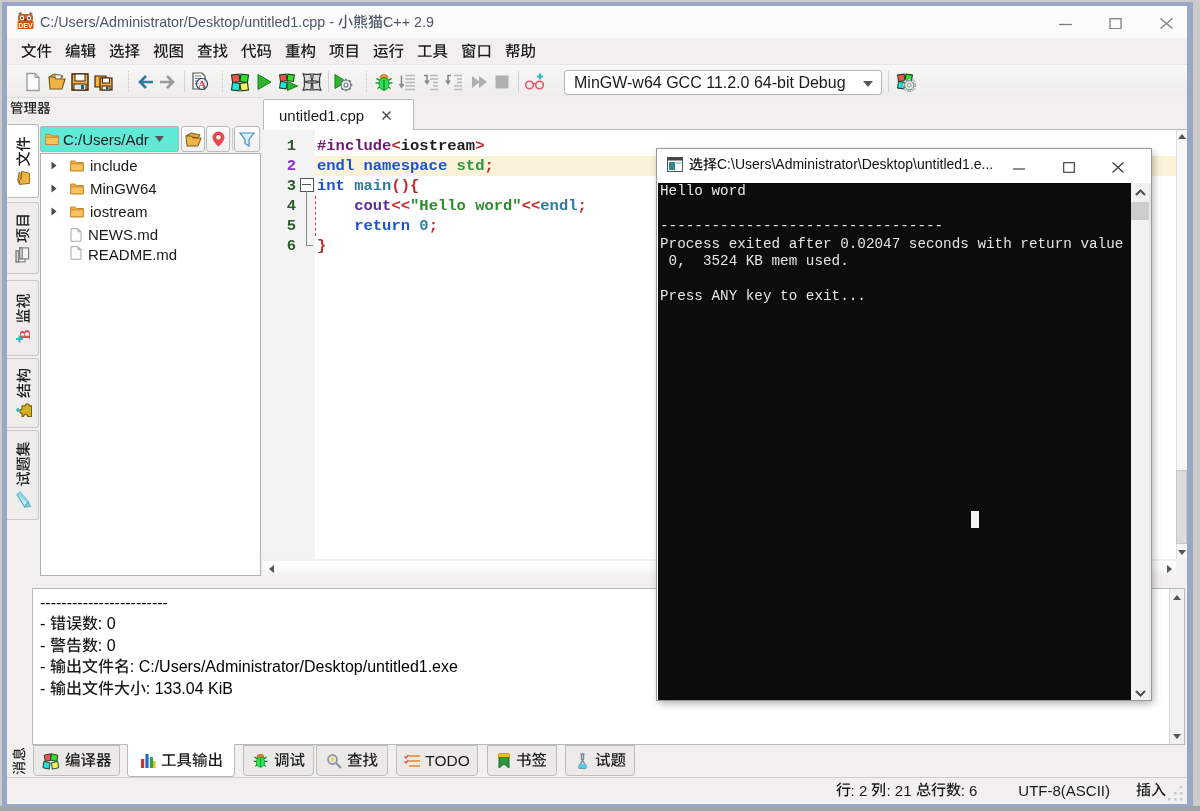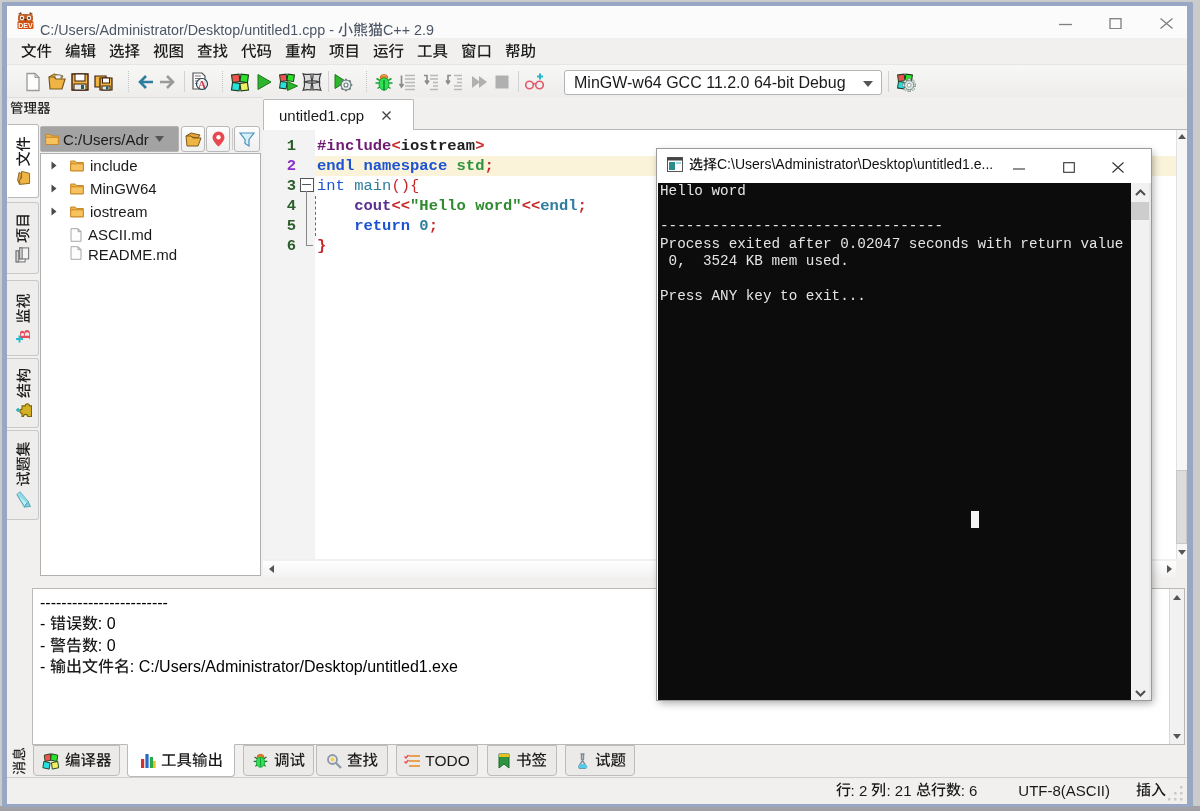--- a/index.html
+++ b/index.html
@@ -78,21 +78,21 @@
       <path d="M16 2 L13 0 L12 3 Z" fill="#7a4a28"></path>
 <rect x="1" y="2" width="15" height="8" rx="3" fill="#c0622c"></rect>
 <ellipse cx="5" cy="6" rx="2.2" ry="2.4" fill="#f5e9dc"></ellipse>
       <ellipse cx="12" cy="6" rx="2.2" ry="2.4" fill="#f5e9dc"></ellipse>
 <circle cx="5" cy="6" r="1" fill="#3a2414"></circle>
       <circle cx="12" cy="6" r="1" fill="#3a2414"></circle>
 <path d="M7 7 h3 l-1.5 2 Z" fill="#3a2414"></path>
 <rect x="0.5" y="9" width="16" height="8" rx="1.5" fill="#d4510f"></rect>
 <text x="8.5" y="15.5" font-size="7" font-weight="bold" fill="#fff" text-anchor="middle" font-family="Liberation Sans">DEV</text>
     </svg></div>
-<div class="a" style="left:40px;top:6px;height:32px;display:flex;align-items:flex-end;font-size:14.3px;color:#4d5766">C:/Users/Administrator/Desktop/untitled1.cpp -&nbsp;<svg class="cj" width="45.0" height="15.8" viewBox="0 -880 3000 1050" style="vertical-align:-2.55px" fill="#4d5766">
+<div class="a" style="left:40px;top:6px;height:32px;display:flex;align-items:center;font-size:14.3px;color:#4d5766">C:/Users/Administrator/Desktop/untitled1.cpp -&nbsp;<svg class="cj" width="45.0" height="15.8" viewBox="0 -880 3000 1050" style="vertical-align:-2.55px" fill="#4d5766">
       <use href="#g0" x="0"></use>
       <use href="#g1" x="1000"></use>
       <use href="#g2" x="2000"></use>
     </svg>C++ 2.9</div>
 <div class="a" style="left:1059px;top:16px;width:14px;height:12px;"><svg width="13" height="11" viewBox="0 0 13 11" stroke="#7f7f7f" stroke-width="1.3" fill="none">
       <line x1="0" y1="5.5" x2="13" y2="5.5"></line>
     </svg></div>
 <div class="a" style="left:1109px;top:15px;width:14px;height:12px;"><svg width="13" height="11" viewBox="0 0 13 11" stroke="#7f7f7f" stroke-width="1.3" fill="none">
       <rect x="1" y="0.7" width="11" height="10"></rect>
     </svg></div>
@@ -389,21 +389,21 @@
         <path d="M1.5 9 l5.5 3.5 -5 2.5 Z" fill="#7ecfe0" stroke="#56a8b8" stroke-width="1"></path>
         <path d="M14 1.5 L16.5 4.5 L7 12.5 l-1.5 -1 Z" fill="#8fd8e6"></path>
       </svg>
       <svg class="cj" width="45.0" height="15.8" viewBox="0 -880 3000 1050" style="vertical-align:-2.55px" fill="#1a1a1a">
         <use href="#g32" x="0"></use>
         <use href="#g33" x="1000"></use>
         <use href="#g34" x="2000"></use>
       </svg>
     </div>
   </div>
-<div class="a" style="left:40px;top:126px;width:139px;height:26px;background:#a3a3a3;border:1px solid #b4b4b4;border-radius:2px;display:flex;align-items:center;padding-left:4px;font-size:15px;color:#1a1a1a"><svg width="14" height="13" viewBox="0 0 14 13" style="margin-right:4px">
+<div class="a" style="left:40px;top:126px;width:139px;height:26px;background:#5eead4;border:1px solid #b4b4b4;border-radius:2px;display:flex;align-items:center;padding-left:4px;font-size:15px;color:#1a1a1a"><svg width="14" height="13" viewBox="0 0 14 13" style="margin-right:4px">
       <path d="M0.7 1.5 h4.5 l1.5 1.5 h6.6 v8.5 H0.7 Z" fill="#f0b445" stroke="#c8892a"></path>
       <path d="M0.7 4.3 h12.6 v7.2 H0.7 Z" fill="#f6c35f" stroke="#c8892a"></path>
     </svg>C:/Users/Adr<svg width="9" height="6" viewBox="0 0 9 6" style="margin-left:6px">
       <path d="M0 0 h9 l-4.5 6 Z" fill="#555"></path>
     </svg></div>
 <div class="a" style="left:181px;top:126px;width:24px;height:26px;background:linear-gradient(#fdfdfd,#f0f0f0);border:1px solid #b9b9b9;border-radius:3px;display:flex;align-items:center;justify-content:center">
     <svg width="17" height="15" viewBox="0 0 17 15">
       <path d="M1 4 l5 -3 9 2 -2 3 Z" fill="#e8a33d" stroke="#7a5a1a"></path>
       <path d="M1 4 h5 l2 2 h8 l-3 8 H2 Z" fill="#f0b445" stroke="#7a5a1a"></path>
     </svg>
@@ -450,21 +450,21 @@
       <path d="M0.7 4.8 h12.6 v7 H0.7 Z" fill="#f6c35f" stroke="#c8892a"></path>
     </svg>
     <span style="margin-left:6px">iostream</span>
   </div>
 <div class="a" style="left:51px;top:223px;width:200px;height:23px;display:flex;align-items:center;font-size:15px;color:#1a1a1a">
     <span style="display:inline-block;width:19px"></span>
     <svg width="12" height="14" viewBox="0 0 12 14">
       <path d="M1 0.7 h7 l3 3 v9.6 H1 Z" fill="#fdfdfd" stroke="#a8a8a8"></path>
       <path d="M8 0.7 l3 3 h-3 Z" fill="#e2e2e2" stroke="#a8a8a8"></path>
     </svg>
-    <span style="margin-left:6px">ASCII.md</span>
+    <span style="margin-left:6px">NEWS.md</span>
   </div>
 <div class="a" style="left:51px;top:246px;width:200px;height:23px;display:flex;font-size:15px;color:#1a1a1a">
     <span style="display:inline-block;width:19px"></span>
     <svg width="12" height="14" viewBox="0 0 12 14">
       <path d="M1 0.7 h7 l3 3 v9.6 H1 Z" fill="#fdfdfd" stroke="#a8a8a8"></path>
       <path d="M8 0.7 l3 3 h-3 Z" fill="#e2e2e2" stroke="#a8a8a8"></path>
     </svg>
     <span style="margin-left:6px">README.md</span>
   </div>
 <div class="a" style="left:263px;top:97px;width:924px;height:33px;background:#f1f0ef"></div>
@@ -481,21 +481,21 @@
 <div class="a mono" style="left:263px;top:196px;width:33px;height:20px;line-height:20px;text-align:right;font-size:15.5px;font-weight:bold;color:#2c5e2c">4</div>
 <div class="a mono" style="left:263px;top:216px;width:33px;height:20px;line-height:20px;text-align:right;font-size:15.5px;font-weight:bold;color:#2c5e2c">5</div>
 <div class="a mono" style="left:263px;top:236px;width:33px;height:20px;line-height:20px;text-align:right;font-size:15.5px;font-weight:bold;color:#2c5e2c">6</div>
 <div class="a" style="left:300px;top:178px;width:14px;height:14px;background:#fff;border:1px solid #555"></div>
 <div class="a" style="left:302px;top:184px;width:9px;height:1px;background:#555;"></div>
 <div class="a" style="left:306px;top:191px;width:1px;height:55px;background:#888"></div>
 <div class="a" style="left:306px;top:245px;width:7px;height:1px;background:#888"></div>
 <div class="a" style="left:315px;top:196px;width:1px;height:40px;border-left:1px dashed #d04040"></div>
 <div class="a mono" style="left:317px;top:136px;height:20px;line-height:20px;font-size:15.5px;font-weight:bold;white-space:pre"><span style="color:#701a75">#include</span><span style="color:#c62828">&lt;</span><span style="color:#202020">iostream</span><span style="color:#c62828">&gt;</span></div>
 <div class="a mono" style="left:317px;top:156px;height:20px;line-height:20px;font-size:15.5px;font-weight:bold;white-space:pre"><span style="color:#1c53d2">endl namespace </span><span style="color:#2e9440">std</span><span style="color:#c62828">;</span></div>
-<div class="a mono" style="left:317px;top:176px;height:20px;line-height:20px;font-size:15.5px;font-weight:normal;white-space:pre"><span style="color:#1c53d2">int </span><span style="color:#2e7d9e">main</span><span style="color:#c62828">(){</span></div>
+<div class="a mono" style="left:317px;top:176px;height:20px;line-height:20px;font-size:15.5px;font-weight:bold;white-space:pre"><span style="color:#1c53d2">int </span><span style="color:#2e7d9e">main</span><span style="color:#c62828">(){</span></div>
 <div class="a mono" style="left:317px;top:196px;height:20px;line-height:20px;font-size:15.5px;font-weight:bold;white-space:pre"><span style="color:#000">    </span><span style="color:#5b2e91">cout</span><span style="color:#c62828">&lt;&lt;</span><span style="color:#2e8b2e">"Hello word"</span><span style="color:#c62828">&lt;&lt;</span><span style="color:#2e7d9e">endl</span><span style="color:#c62828">;</span></div>
 <div class="a mono" style="left:317px;top:216px;height:20px;line-height:20px;font-size:15.5px;font-weight:bold;white-space:pre"><span style="color:#000">    </span><span style="color:#1c53d2">return </span><span style="color:#2e7d9e">0</span><span style="color:#c62828">;</span></div>
 <div class="a mono" style="left:317px;top:236px;height:20px;line-height:20px;font-size:15.5px;font-weight:bold;white-space:pre"><span style="color:#c62828">}</span></div>
 <div class="a" style="left:1176px;top:130px;width:11px;height:429px;background:#f6f6f6;border-left:1px solid #e0e0e0"></div>
 <div class="a" style="left:1176px;top:130px;width:11px;height:13px;display:flex;align-items:center;justify-content:center">
     <svg width="8" height="5" viewBox="0 0 8 5">
       <path d="M0 5 h8 l-4 -5 Z" fill="#555"></path>
     </svg>
   </div>
 <div class="a" style="left:1176px;top:470px;width:11px;height:74px;background:#dcdcdc;border:1px solid #c8c8c8"></div>
@@ -525,21 +525,28 @@
       </svg>: 0</div><div>- <svg class="cj" width="48.0" height="16.8" viewBox="0 -880 3000 1050" style="vertical-align:-2.72px" fill="#1a1a1a">
         <use href="#g38" x="0"></use>
         <use href="#g39" x="1000"></use>
         <use href="#g37" x="2000"></use>
       </svg>: 0</div><div>- <svg class="cj" width="80.0" height="16.8" viewBox="0 -880 5000 1050" style="vertical-align:-2.72px" fill="#1a1a1a">
         <use href="#g40" x="0"></use>
         <use href="#g41" x="1000"></use>
         <use href="#g3" x="2000"></use>
         <use href="#g4" x="3000"></use>
         <use href="#g42" x="4000"></use>
-      </svg>: C:/Users/Administrator/Desktop/untitled1.exe</div></div>
+      </svg>: C:/Users/Administrator/Desktop/untitled1.exe</div><div>- <svg class="cj" width="96.0" height="16.8" viewBox="0 -880 6000 1050" style="vertical-align:-2.72px" fill="#1a1a1a">
+        <use href="#g40" x="0"></use>
+        <use href="#g41" x="1000"></use>
+        <use href="#g3" x="2000"></use>
+        <use href="#g4" x="3000"></use>
+        <use href="#g43" x="4000"></use>
+        <use href="#g0" x="5000"></use>
+      </svg>: 133.04 KiB</div></div>
 <div class="a" style="left:1169px;top:589px;width:15px;height:155px;background:#f1f1f1;border-left:1px solid #d8d8d8"></div>
 <div class="a" style="left:1169px;top:590px;width:15px;height:14px;display:flex;align-items:center;justify-content:center">
     <svg width="8" height="5" viewBox="0 0 8 5">
       <path d="M0 5 h8 l-4 -5 Z" fill="#555"></path>
     </svg>
   </div>
 <div class="a" style="left:1169px;top:729px;width:15px;height:14px;display:flex;align-items:center;justify-content:center">
     <svg width="8" height="5" viewBox="0 0 8 5">
       <path d="M0 0 h8 l-4 5 Z" fill="#555"></path>
     </svg>

